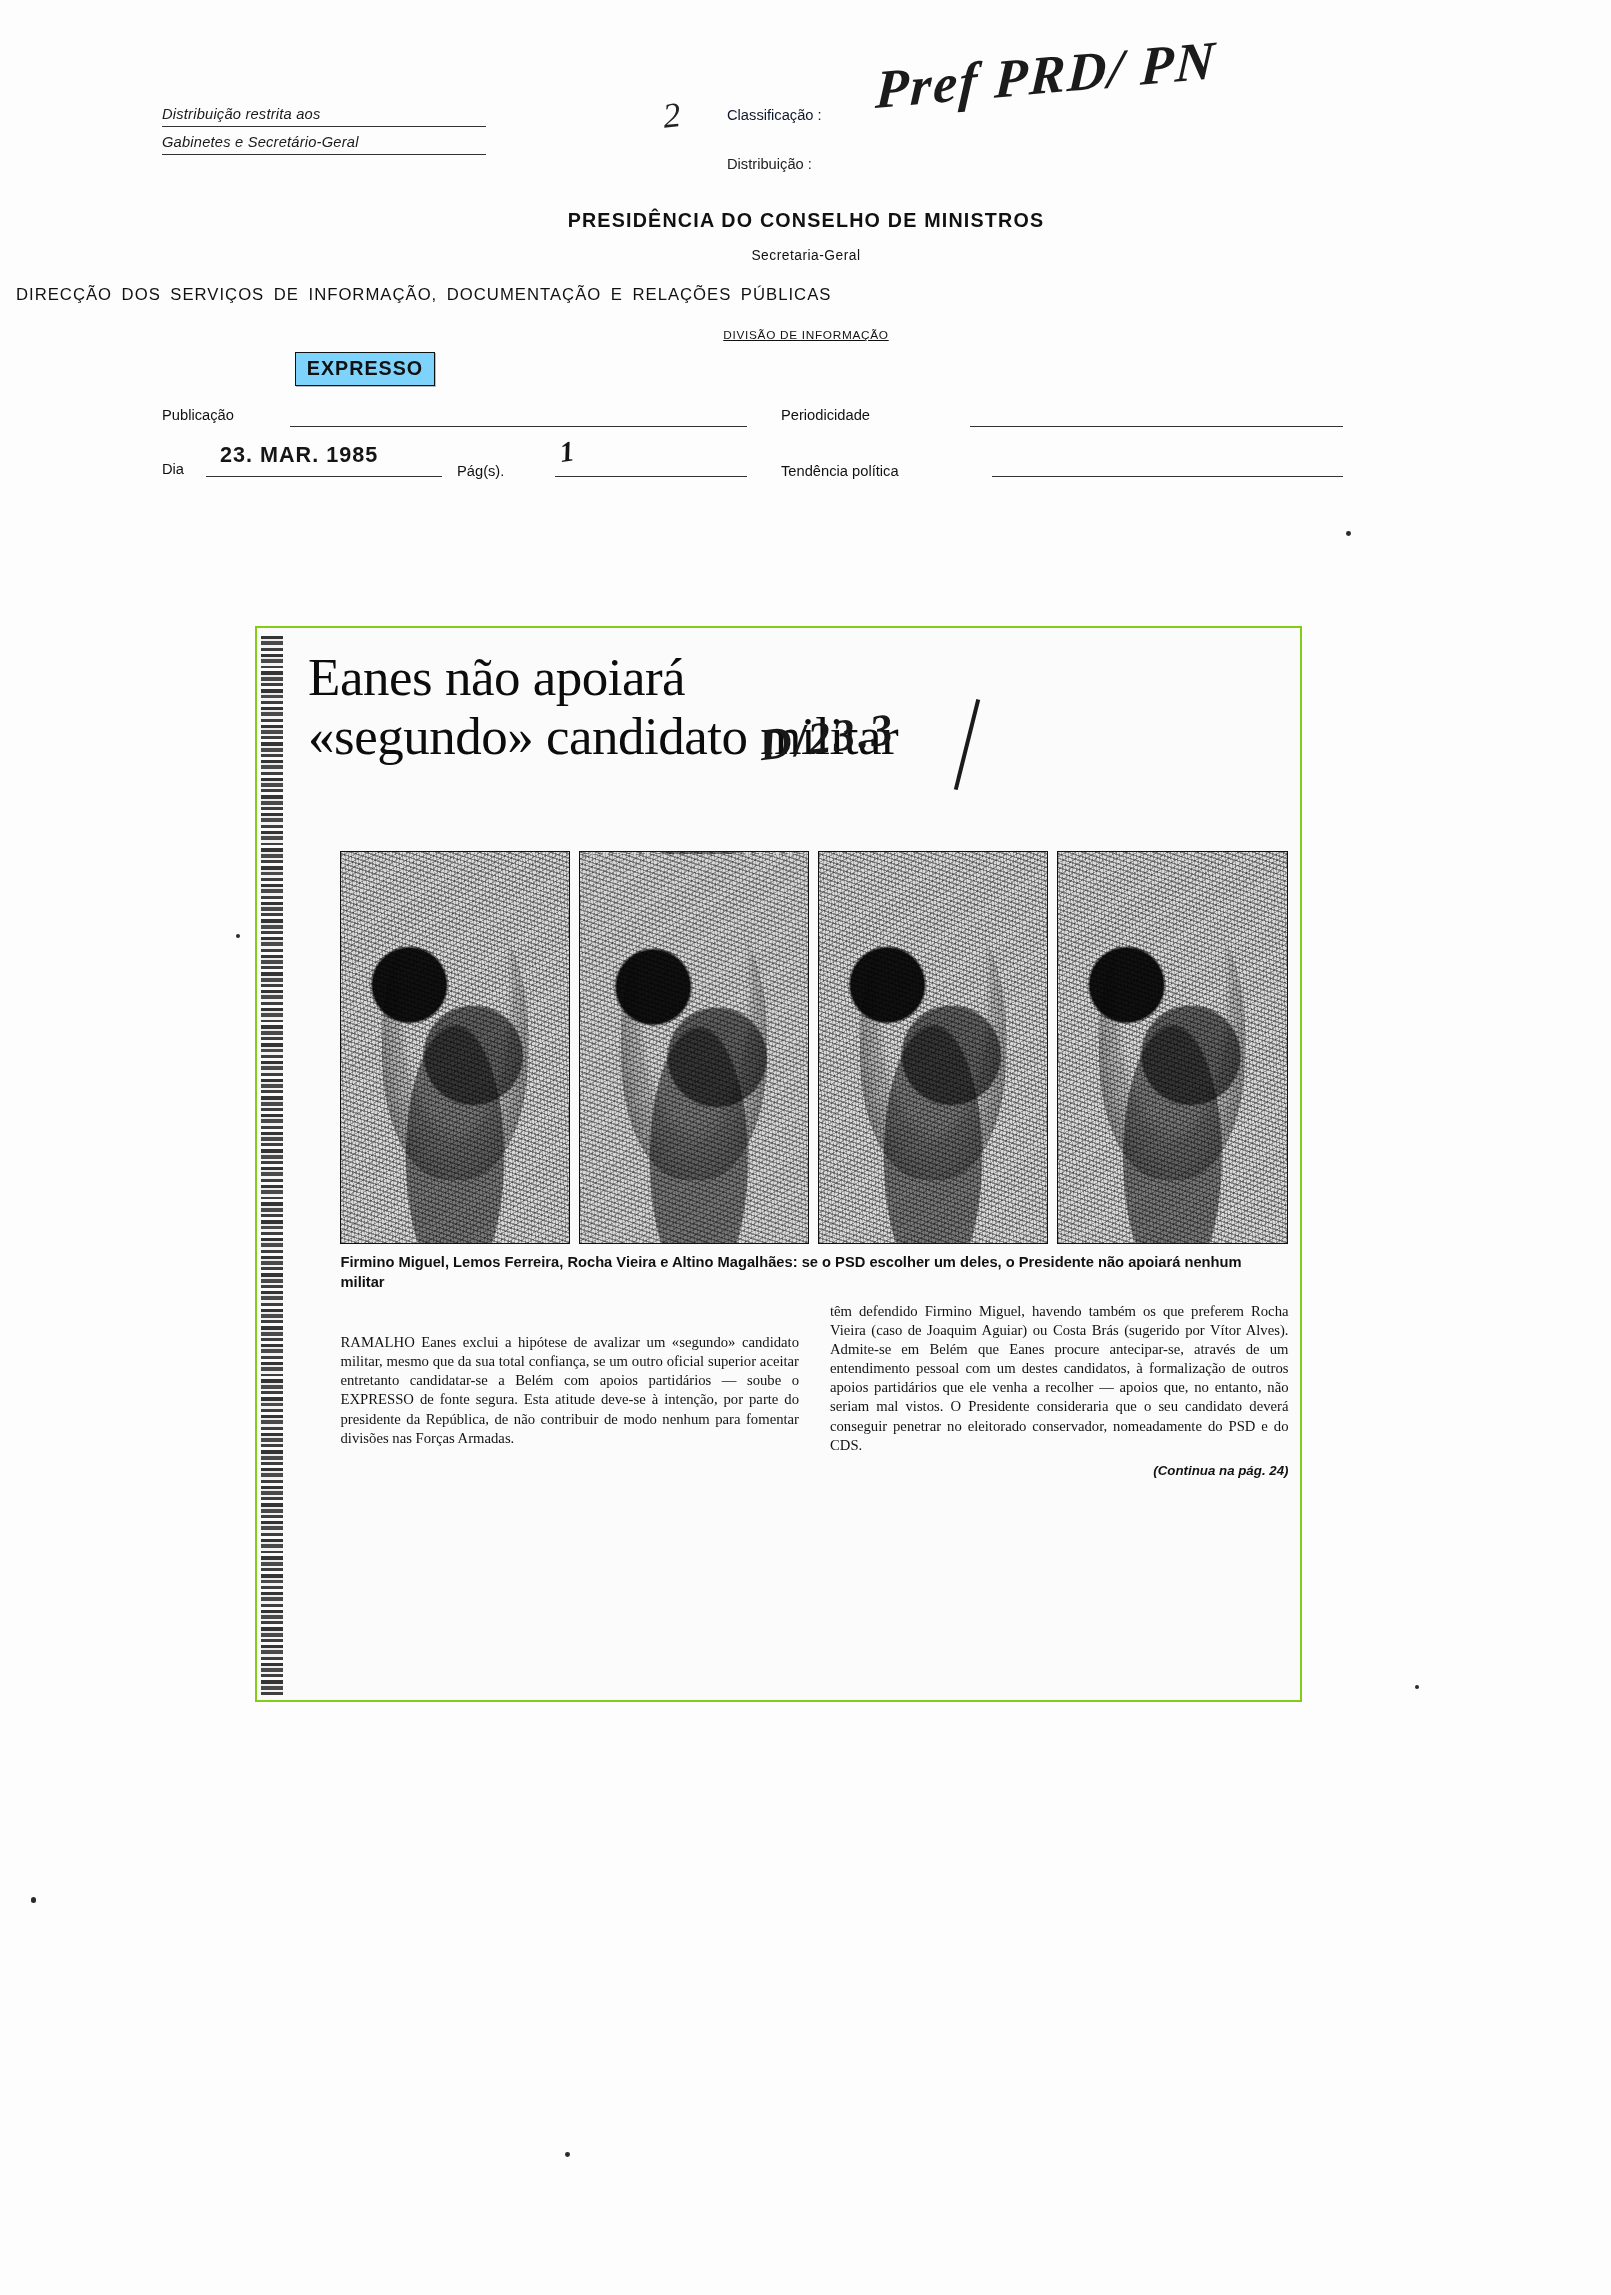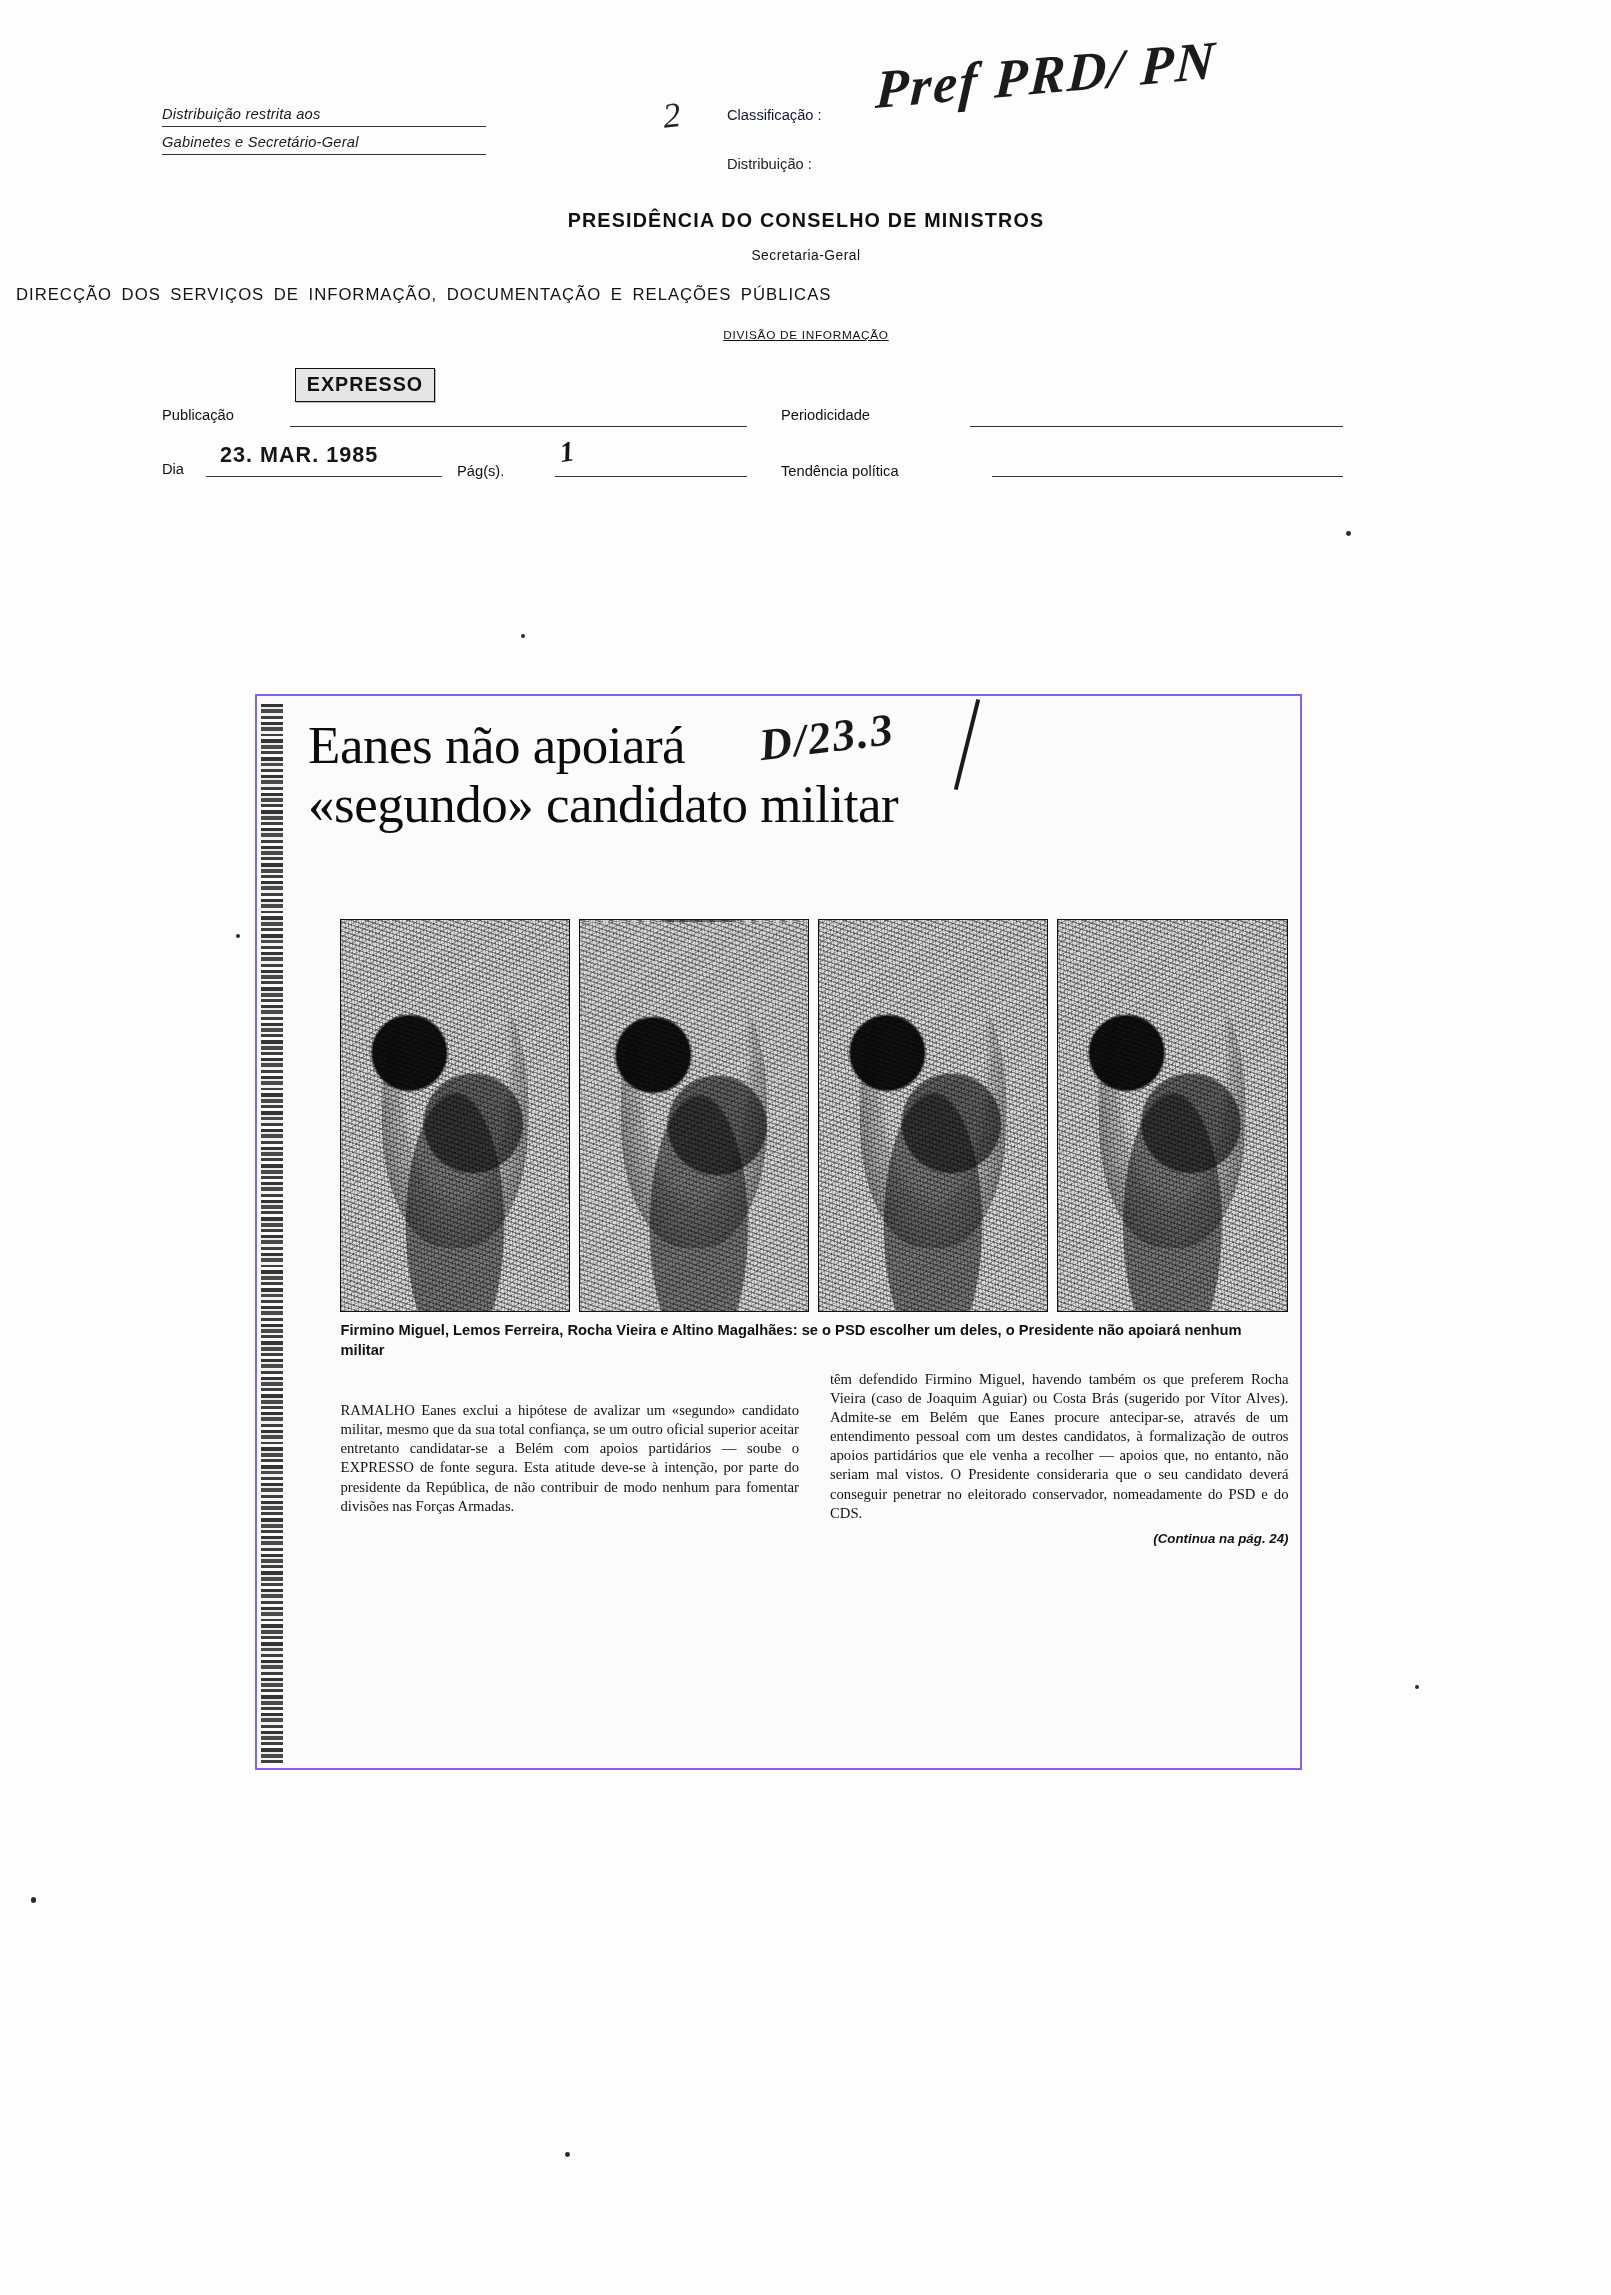--- a/index.html
+++ b/index.html
@@ -123,28 +123,28 @@
   }
   .rule {
     position: absolute;
     border-bottom: 1.2px solid #333;
     height: 0;
   }
 
   .stamp {
     position: absolute;
     left: 295px;
-    top: 368px;
+    top: 352px;
     border: 1.5px solid #111;
     padding: 3.9px 10.8px 4.9px 10.8px;
     font-size: 19.7px;
     font-weight: bold;
     letter-spacing: 1px;
     color: #111;
-    background: #e5e5e5;
+    background: #7dd3fc;
     box-shadow: 1px 1px 0 #bbb;
   }
 
   .datestamp {
     position: absolute;
     left: 220px;
     top: 442px;
     font-family: "Liberation Sans", sans-serif;
     font-size: 21.6px;
     font-weight: bold;
@@ -160,24 +160,24 @@
     font-style: italic;
     font-weight: bold;
     color: #151515;
     transform: rotate(-8deg);
   }
 
   
   .clip {
     position: absolute;
     left: 255px;
-    top: 694px;
+    top: 626px;
     width: 1047px;
     height: 1076px;
-    border: 2px solid #8b5cf6;
+    border: 2px solid #84cc16;
     background: #fbfbfb;
     box-sizing: border-box;
   }
   .clip-inner {
     position: absolute;
     inset: 6.9px 7.9px 6.9px 28.5px;
   }
   .clip-edge {
     position: absolute;
     left: 3.9px;

